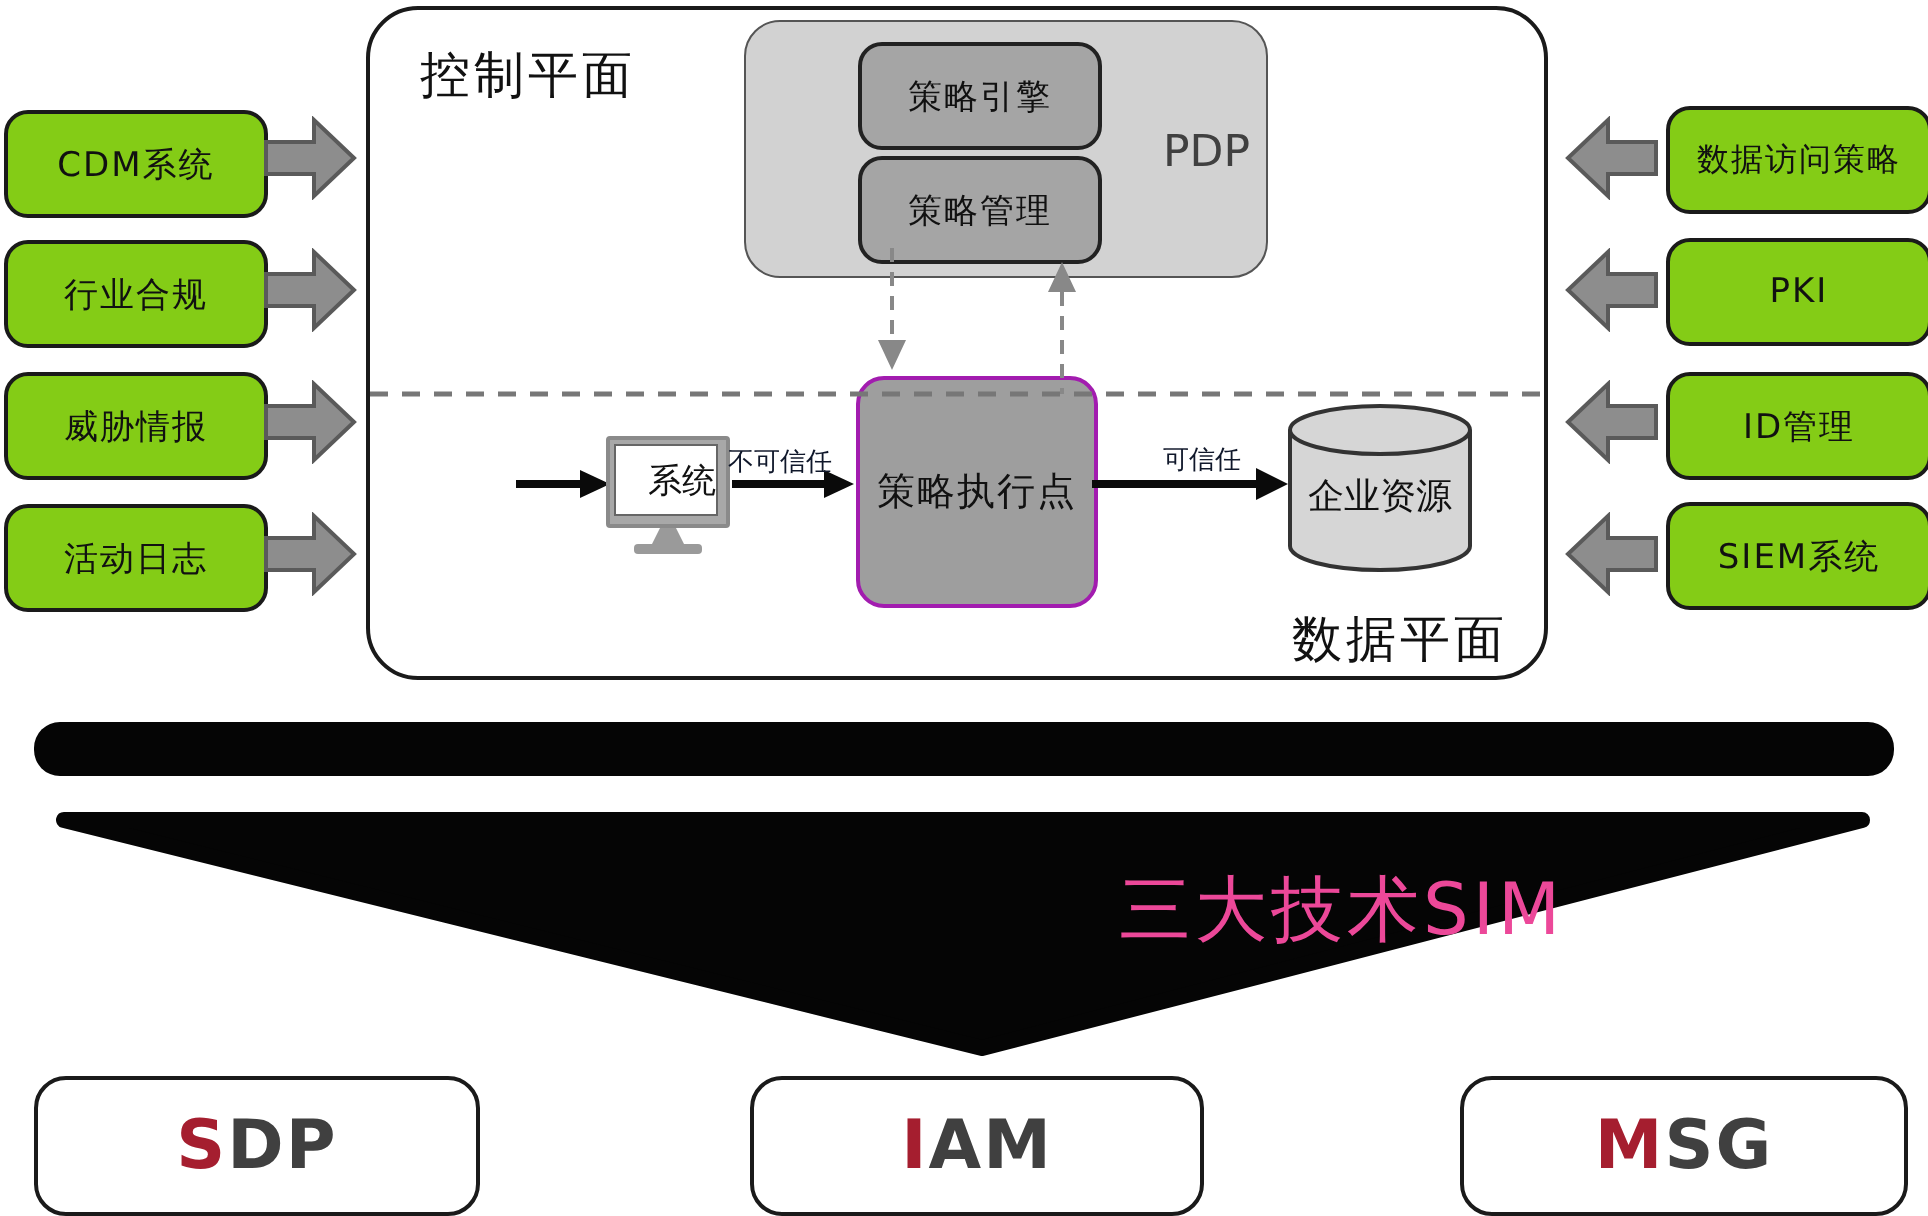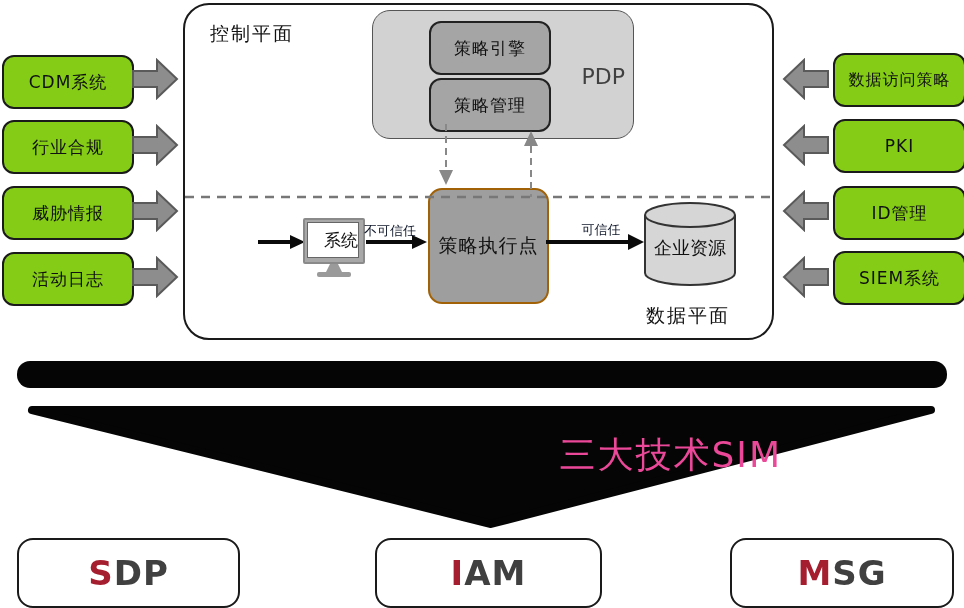--- a/index.html
+++ b/index.html
@@ -4,29 +4,29 @@
 <style>
   html,body{margin:0;padding:0;background:#fff;}
   .canvas{position:relative;width:964px;height:608px;background:#ffffff;overflow:hidden;
           font-family:"DejaVu Sans","Liberation Sans",sans-serif;color:#111;}
   .abs{position:absolute;}
   .io-box{position:absolute;width:128px;height:50px;background:#84cc16;border:2px solid #1a1a1a;
           border-radius:12px;display:flex;align-items:center;justify-content:center;
           font-size:17px;letter-spacing:1px;}
   .outer{position:absolute;left:183px;top:3px;width:587px;height:333px;background:#fff;
          border:2px solid #1a1a1a;border-radius:26px;}
-  .plane-label{position:absolute;font-size:19px;letter-spacing:2px;color:#111;}
+  .plane-label{position:absolute;font-size:25px;letter-spacing:2px;color:#111;}
   .pdp{position:absolute;left:372px;top:10px;width:228px;height:127px;background:#d2d2d2;
        border:1px solid #555;border-radius:18px;padding-left:32px;}
   .pdp-inner{position:absolute;left:56px;width:118px;height:50px;background:#a5a5a5;
              border:2px solid #222;border-radius:12px;display:flex;align-items:center;
              justify-content:center;font-size:17px;letter-spacing:1px;}
   .pdp-tag{position:absolute;right:8px;top:53px;font-size:22px;color:#404040;}
   .pep{position:absolute;left:428px;top:188px;width:117px;height:112px;background:#9e9e9e;
-       border:2px solid #a16207;border-radius:14px;display:flex;align-items:center;
+       border:2px solid #a21caf;border-radius:14px;display:flex;align-items:center;
        justify-content:center;font-size:19px;letter-spacing:1px;}
   .subject{position:absolute;left:192px;top:226px;width:66px;height:34px;background:#fff;
            border:2px solid #1a1a1a;border-radius:10px;display:flex;align-items:center;
            justify-content:center;font-size:16px;}
   .flow-label{position:absolute;font-size:13px;color:#0f172a;}
   .monitor{position:absolute;left:303px;top:218px;width:62px;height:58px;}
   .monitor .bezel{position:absolute;left:0;top:0;width:58px;height:42px;background:#a8a8a8;
                   border:2px solid #8a8a8a;border-radius:2px;}
   .monitor .screen{position:absolute;left:4px;top:4px;width:50px;height:34px;background:#fff;
                    border:1px solid #666;display:flex;align-items:center;justify-content:flex-end;

